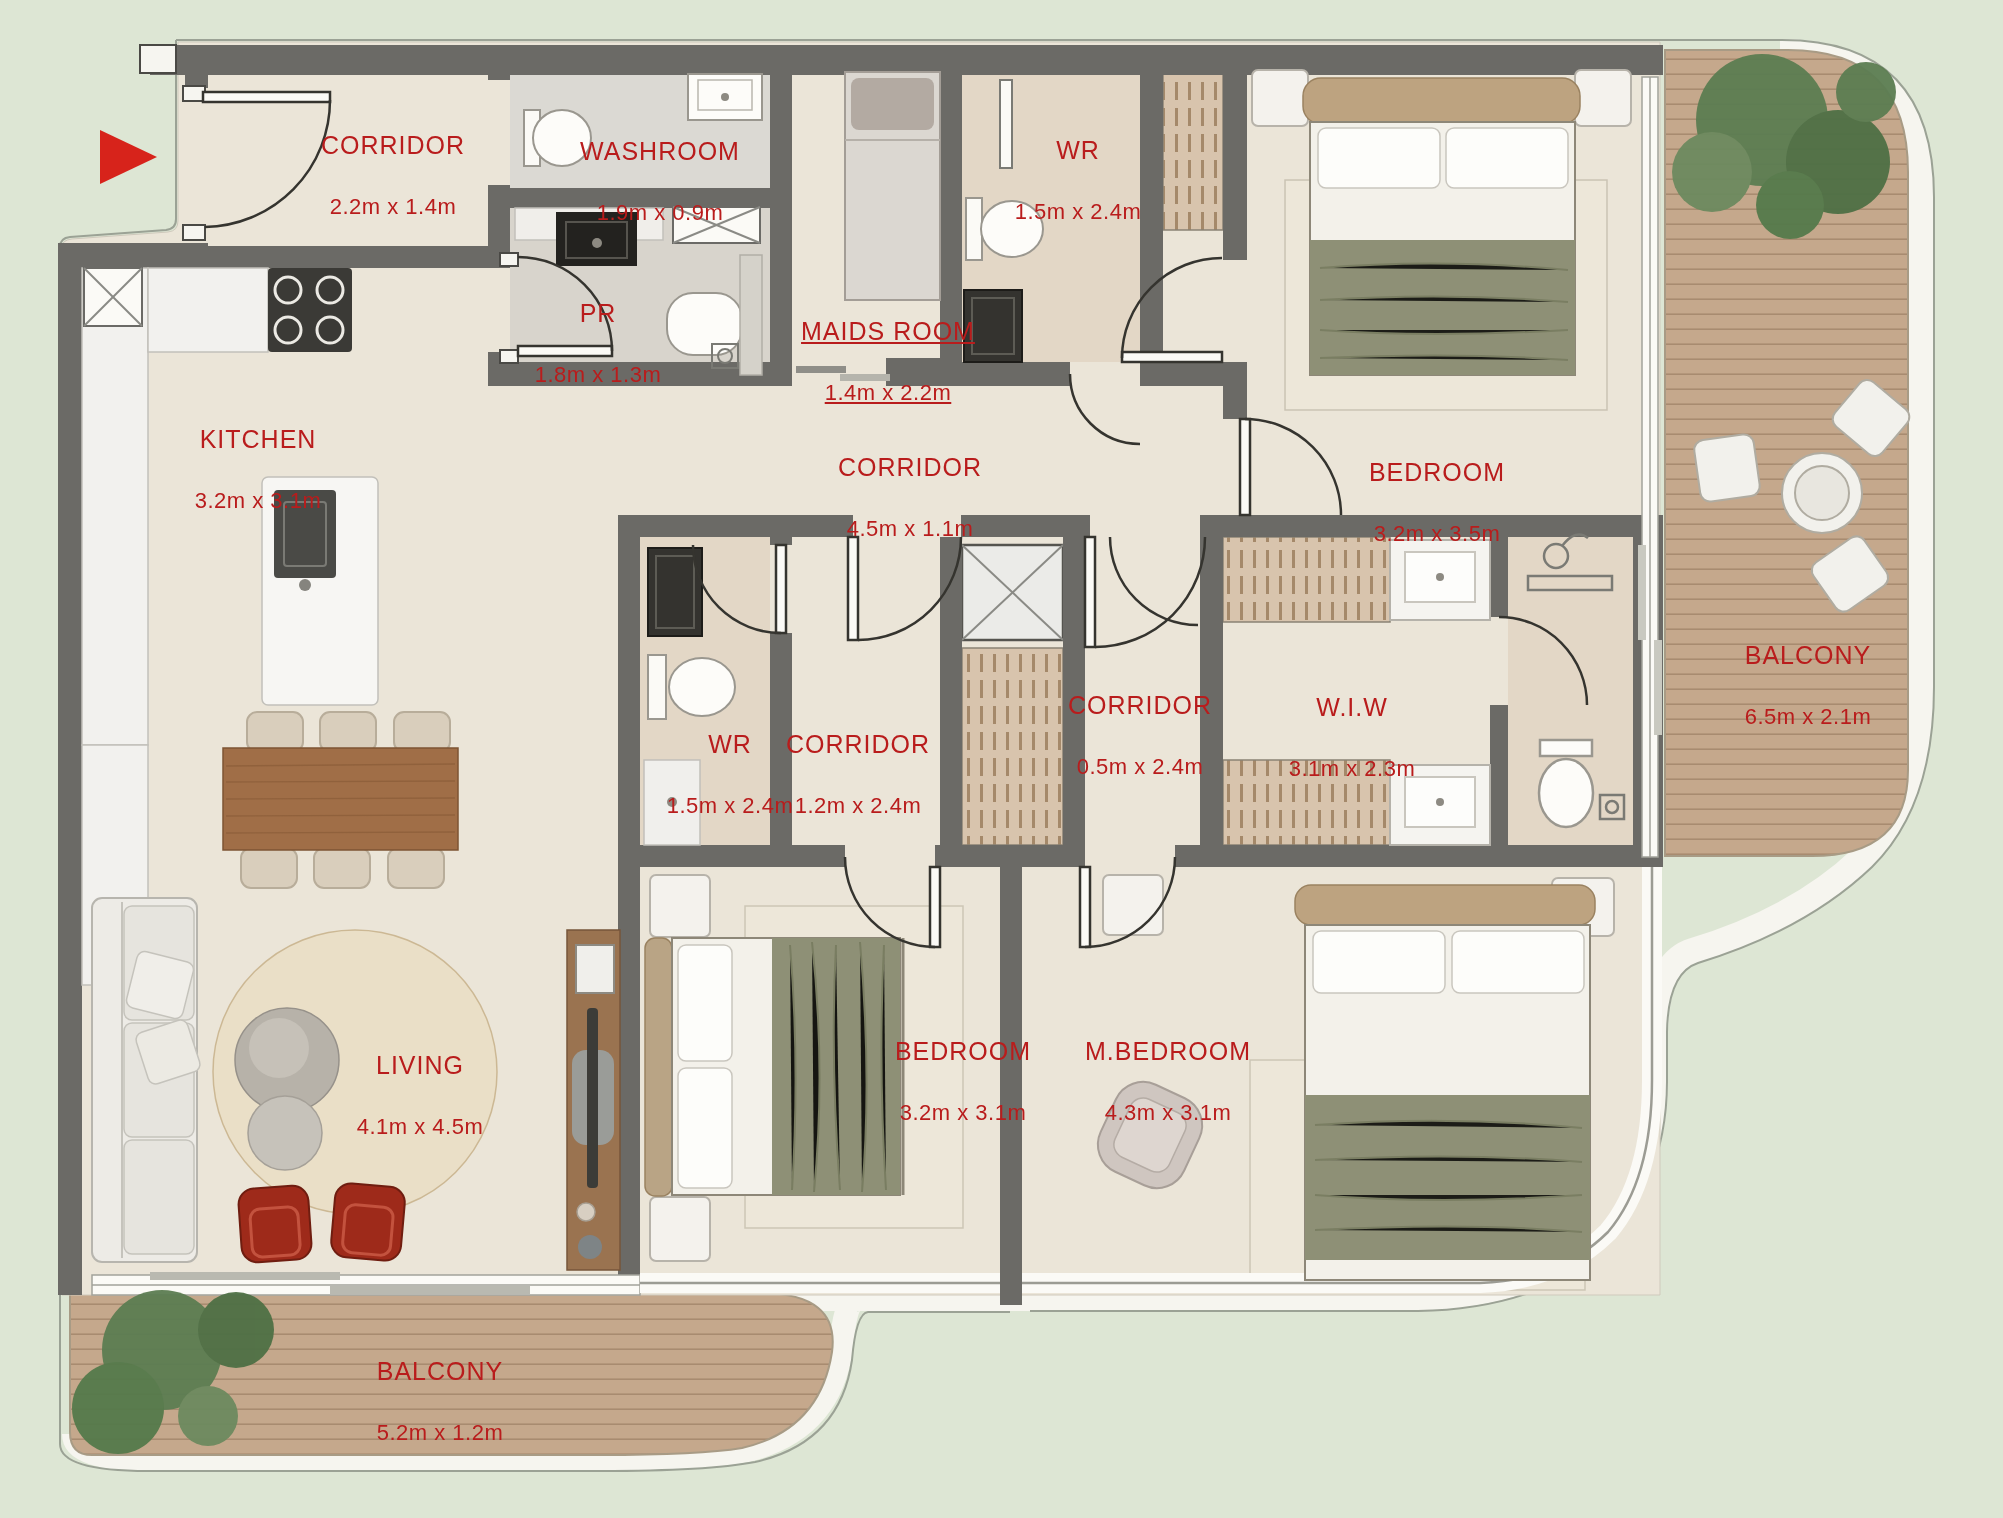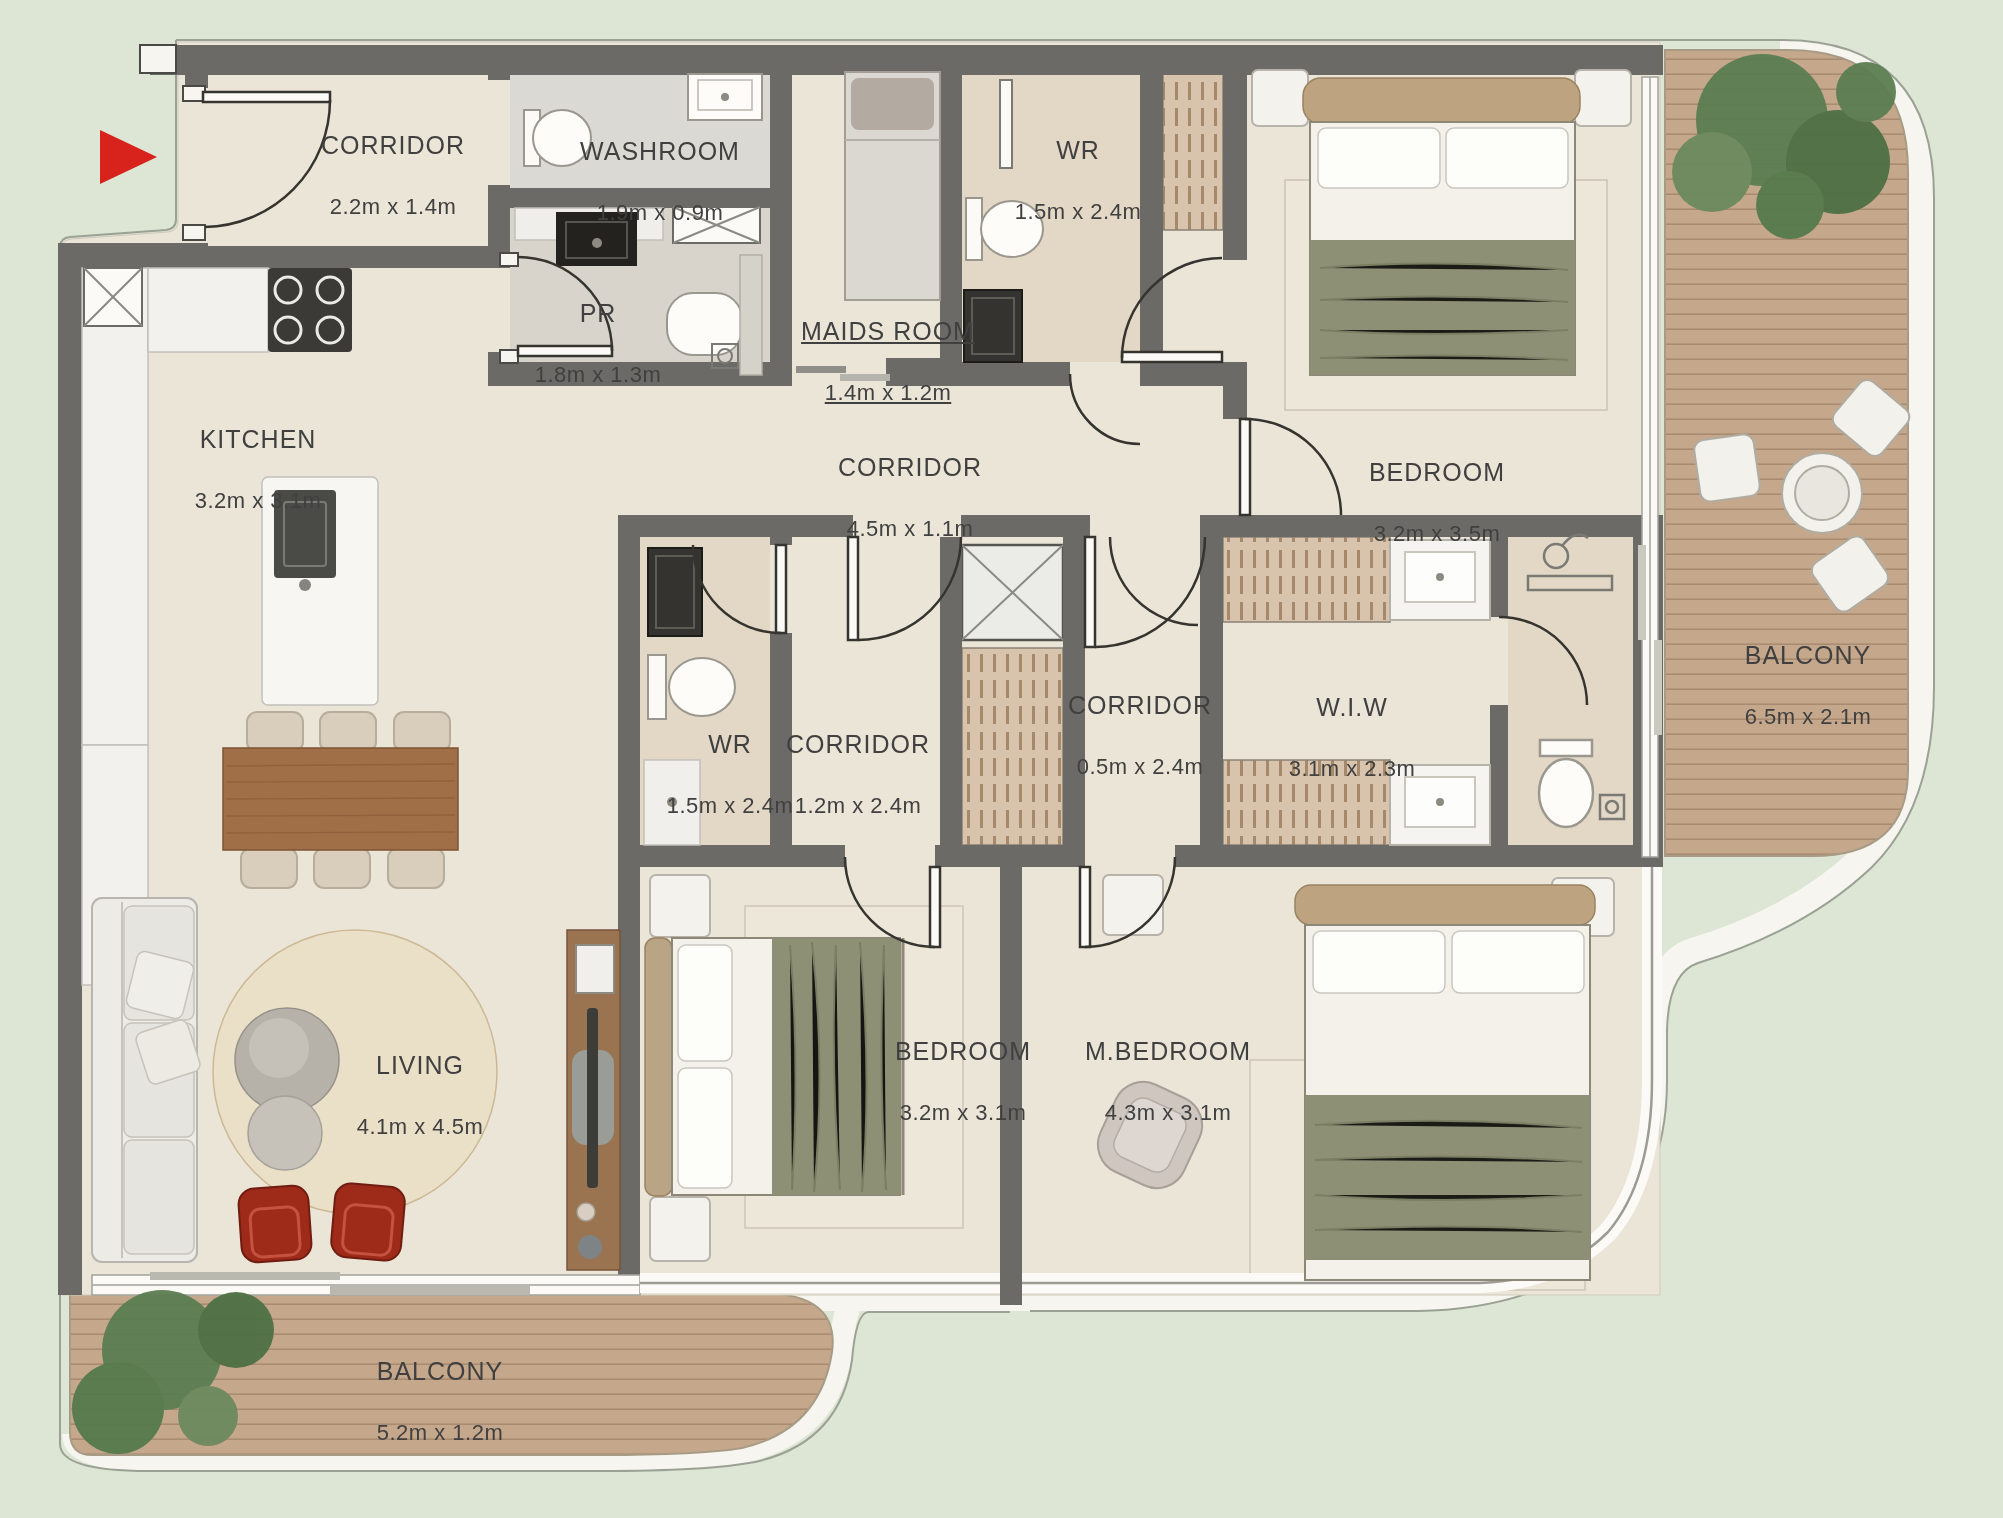--- a/index.html
+++ b/index.html
@@ -1,19 +1,19 @@
 <!DOCTYPE html>
 <html><head>
 <meta charset="utf-8">
 <style>
   html,body{margin:0;padding:0;background:#dde6d4;}
   #plan{position:relative;width:2003px;height:1518px;background:#dde6d4;overflow:hidden;
         font-family:"Liberation Sans",sans-serif;}
   #plan svg{position:absolute;left:0;top:0;}
-  .room-label{position:absolute;transform:translateX(-50%);text-align:center;color:#404040;
+  .room-label{position:absolute;transform:translateX(-50%);text-align:center;color:#b91c1c;
 该
               font-weight:bold;white-space:nowrap;line-height:1.25;}
   .room-label .rl-name{font-size:25px;letter-spacing:1px;}
   .room-label .rl-dims{font-size:22px;letter-spacing:.5px;margin-top:32px;}
   .entry-arrow{position:absolute;width:0;height:0;border-top:27px solid transparent;
                border-bottom:27px solid transparent;border-left:57px solid #d7231b;}
 </style>
 </head>
 <body>
 
@@ -377,21 +377,21 @@
   <div class="room-label" style="left:660px;top:136px;">
     <div class="rl-name">WASHROOM</div>
       <div class="rl-dims">1.9m x 0.9m</div>
   </div>
   <div class="room-label" style="left:598px;top:298px;">
     <div class="rl-name">PR</div>
       <div class="rl-dims">1.8m x 1.3m</div>
   </div>
   <div class="room-label" style="left:888px;top:316px;text-decoration:underline;">
     <div class="rl-name">MAIDS ROOM</div>
-      <div class="rl-dims">1.4m x 1.2m</div>
+      <div class="rl-dims">1.4m x 2.2m</div>
   </div>
   <div class="room-label" style="left:1078px;top:135px;">
     <div class="rl-name">WR</div>
       <div class="rl-dims">1.5m x 2.4m</div>
   </div>
   <div class="room-label" style="left:258px;top:424px;">
     <div class="rl-name">KITCHEN</div>
       <div class="rl-dims">3.2m x 3.1m</div>
   </div>
   <div class="room-label" style="left:910px;top:452px;">

